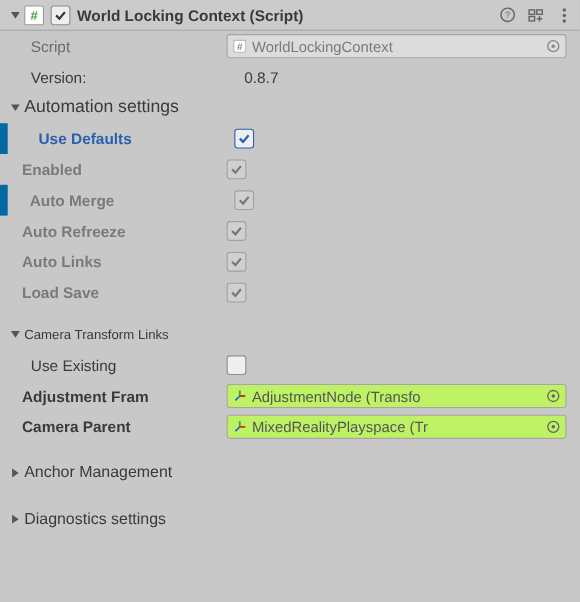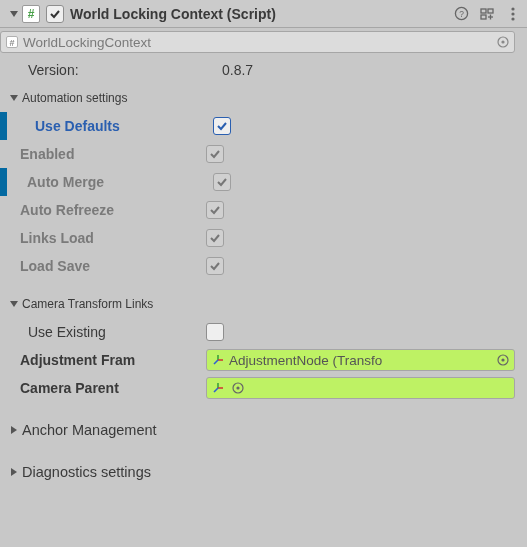--- a/index.html
+++ b/index.html
@@ -207,20 +207,23 @@
         <svg width="4" height="14" viewBox="0 0 4 14">
             <circle cx="2" cy="2" r="1.6" fill="#666"></circle>
             <circle cx="2" cy="7" r="1.6" fill="#666"></circle>
             <circle cx="2" cy="12" r="1.6" fill="#666"></circle>
           </svg>
       </span>
     </span>
   </div>
 
   <div class="row">
+    <div class="label-col indent0">
+        <span class="lbl dim2">Script</span>
+      </div>
     <div class="value-col">
       <div class="objfield readonly">
         <span class="of-icon">
           <svg width="12" height="12" viewBox="0 0 12 12">
               <rect x="0.5" y="0.5" width="11" height="11" rx="1.5" fill="#fff" stroke="#b0b0b0"></rect>
               <text x="6" y="9.5" text-anchor="middle" font-size="9" font-weight="bold" fill="#8a8a8a" font-family="Arial">#</text>
             </svg>
         </span>
         <span class="of-text">WorldLockingContext</span>
         <span class="of-picker">
@@ -241,21 +244,21 @@
         <span class="val-text">0.8.7</span>
       </div>
   </div>
 
   <div class="section-head">
     <span class="foldout">
       <svg width="10" height="10" viewBox="0 0 10 10">
           <polygon points="1,2 9,2 5,8" fill="#555"></polygon>
         </svg>
     </span>
-    <span class="lbl" style="font-size:12px">Automation settings</span>
+    <span class="lbl" style="font-size:16px">Automation settings</span>
   </div>
 
   <div class="row blue-bar">
     <div class="label-col indent1">
         <span class="lbl blue">Use Defaults</span>
       </div>
     <div class="value-col">
       <span class="cb" style="border-color:#2a5fb0;">
         <svg width="12" height="12" viewBox="0 0 12 12">
             <polyline points="2,6 5,9 10,3" fill="none" stroke="#2a5fb0" stroke-width="2"></polyline>
@@ -298,21 +301,21 @@
       <span class="cb readonly">
         <svg width="12" height="12" viewBox="0 0 12 12">
             <polyline points="2,6 5,9 10,3" fill="none" stroke="#777" stroke-width="2"></polyline>
           </svg>
       </span>
     </div>
   </div>
 
   <div class="row">
     <div class="label-col indent2">
-        <span class="lbl dim">Links Load</span>
+        <span class="lbl dim">Auto Links</span>
       </div>
     <div class="value-col">
       <span class="cb readonly">
         <svg width="12" height="12" viewBox="0 0 12 12">
             <polyline points="2,6 5,9 10,3" fill="none" stroke="#777" stroke-width="2"></polyline>
           </svg>
       </span>
     </div>
   </div>
 
@@ -383,20 +386,21 @@
       </div>
     <div class="value-col">
       <div class="objfield">
         <span class="of-icon">
           <svg width="12" height="12" viewBox="0 0 12 12">
               <line x1="6" y1="6" x2="6" y2="1" stroke="#3aa13a" stroke-width="1.6"></line>
               <line x1="6" y1="6" x2="11" y2="6" stroke="#d03030" stroke-width="1.6"></line>
               <line x1="6" y1="6" x2="2" y2="10" stroke="#3060d0" stroke-width="1.6"></line>
             </svg>
         </span>
+        <span class="of-text">MixedRealityPlayspace (Tr</span>
         <span class="of-picker">
           <svg width="14" height="14" viewBox="0 0 14 14">
               <circle cx="7" cy="7" r="5" fill="none" stroke="#666" stroke-width="1.2"></circle>
               <circle cx="7" cy="7" r="1.6" fill="#666"></circle>
             </svg>
         </span>
       </div>
     </div>
   </div>
 

